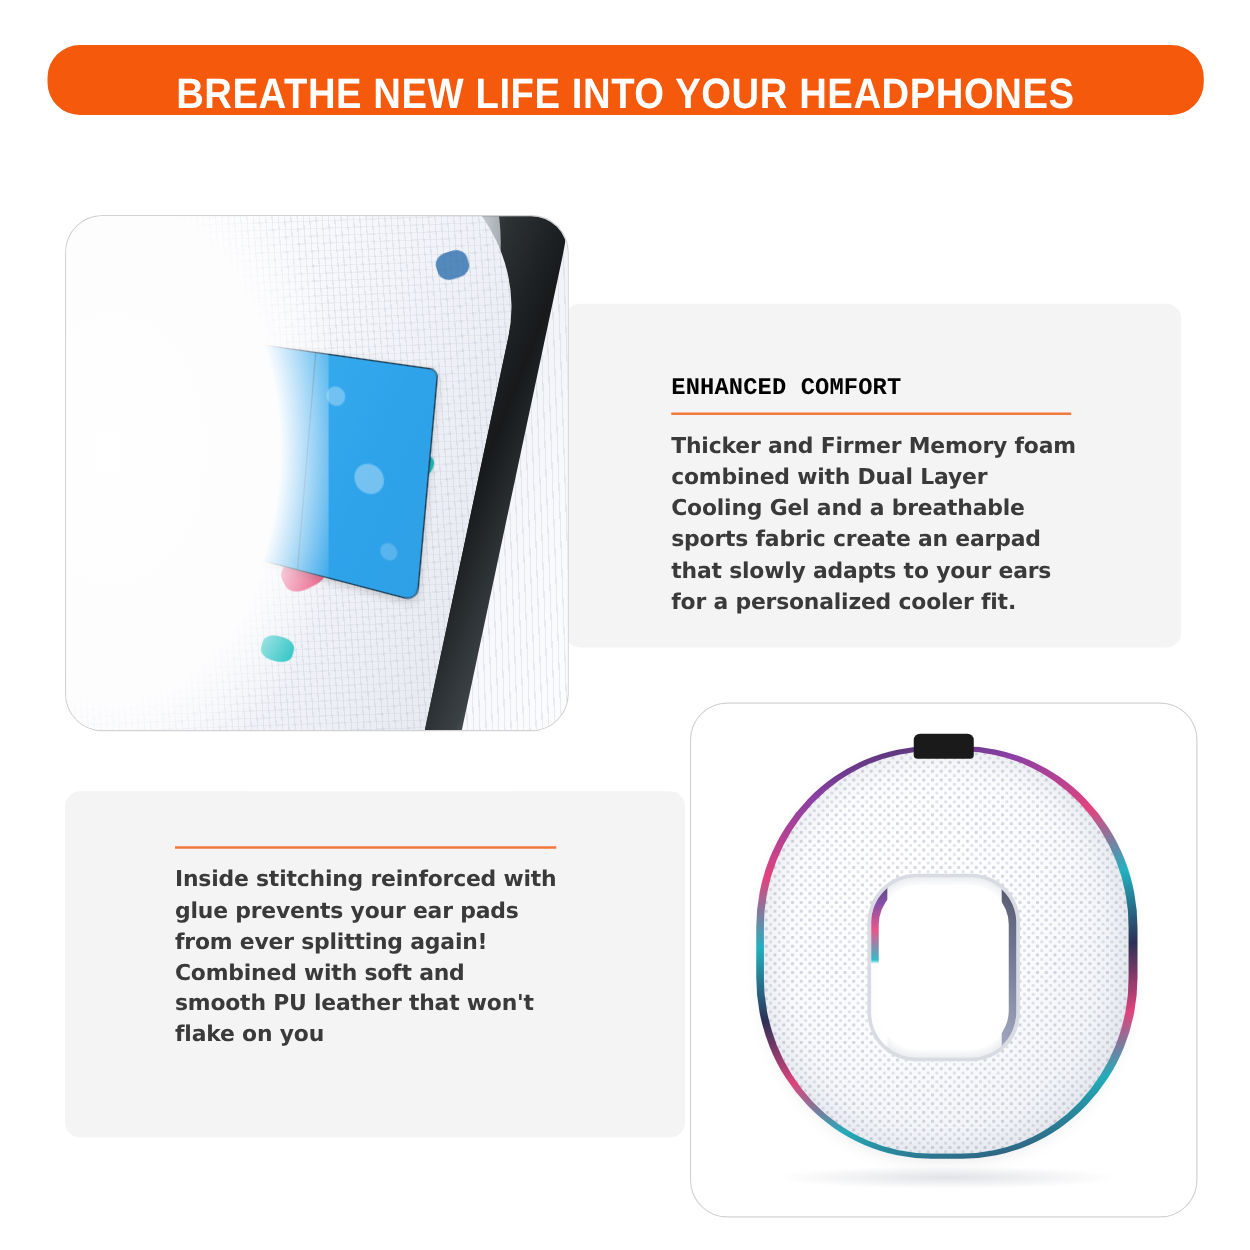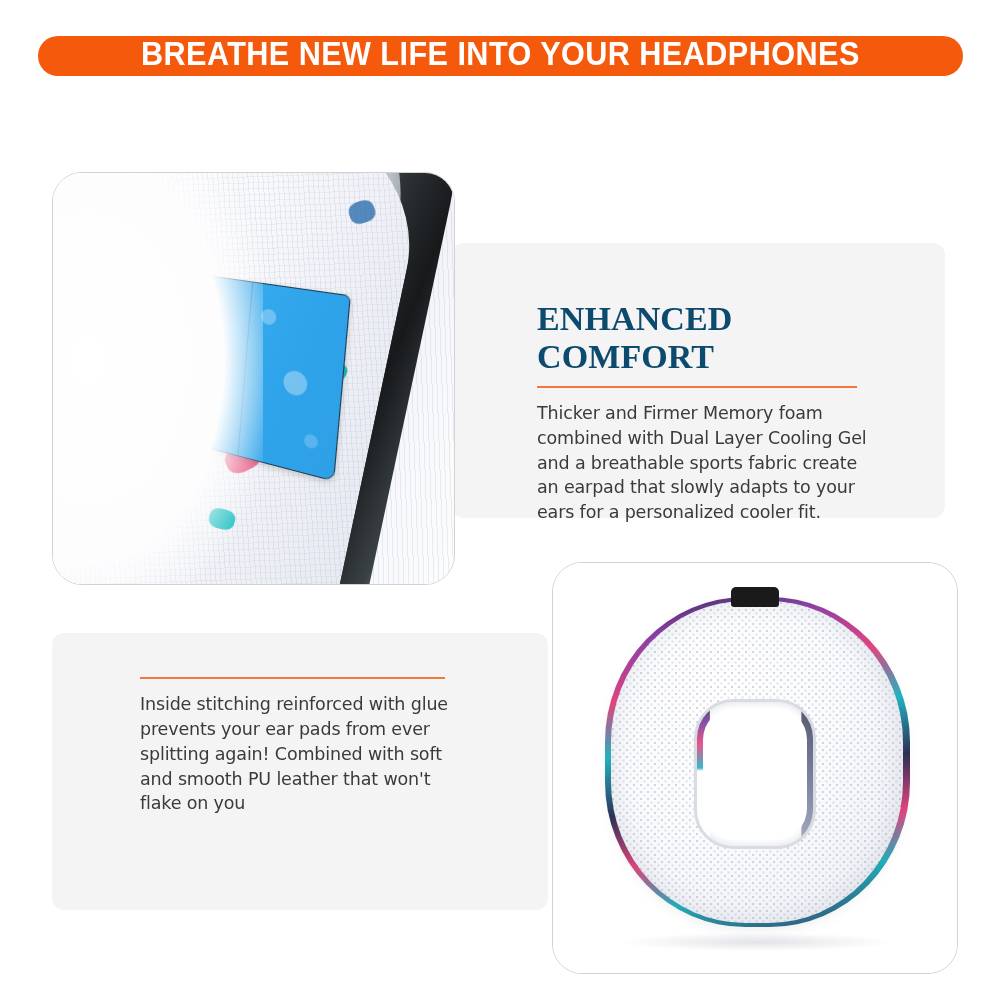--- a/index.html
+++ b/index.html
@@ -13,24 +13,24 @@
     position:relative;
     width:1000px; height:1000px;
     overflow:hidden;
     background:#ffffff;
   }
 
   
   .header-pill {
     position:absolute;
     left:38px; top:36px;
-    width:925px; height:40px;
+    width:925px; height:56px;
     background:#F4590C;
     border-radius:26px;
-    display:flex; align-items:flex-start; justify-content:center;
+    display:flex; align-items:flex-end; justify-content:center;
   }
   .header-pill .title {
     color:#ffffff;
     font-family:"Liberation Sans Narrow","Liberation Sans", sans-serif;
     font-weight:700;
     font-size:34px;
     letter-spacing:0.5px;
     transform:scaleX(0.90);
     white-space:nowrap;
     line-height:1;
@@ -65,41 +65,41 @@
 
   
   .feature {
     position:absolute;
     z-index:6;
   }
   #feature-comfort  { left:537px; top:300px; width:330px; }
   #feature-cushions { left:140px; top:668px; width:310px; }
 
   .feature h2 {
-    color:#0c4a6e;
-    font-family:Liberation Serif, serif;
+    color:#000000;
+    font-family:Liberation Mono, monospace;
     font-weight:700;
-    font-size:34px;
+    font-size:19px;
     line-height:1.13;
     letter-spacing:0.1px;
     white-space:pre-line;
   }
   .feature .rule {
     height:2px;
     background:#F2793C;
     margin-top:9px;
   }
   #feature-comfort  .rule { width:320px; }
   #feature-cushions .rule { width:305px; }
 
   .feature p {
     margin-top:13px;
     color:#3A3A3A;
     font-family:"DejaVu Sans","Liberation Sans", sans-serif;
-    font-weight:400;
+    font-weight:700;
     font-size:17.5px;
     line-height:1.42;
     letter-spacing:-0.15px;
   }
 
   
   .photo-card {
     position:absolute;
     background:#ffffff;
     border:1px solid #D2D2D2;

